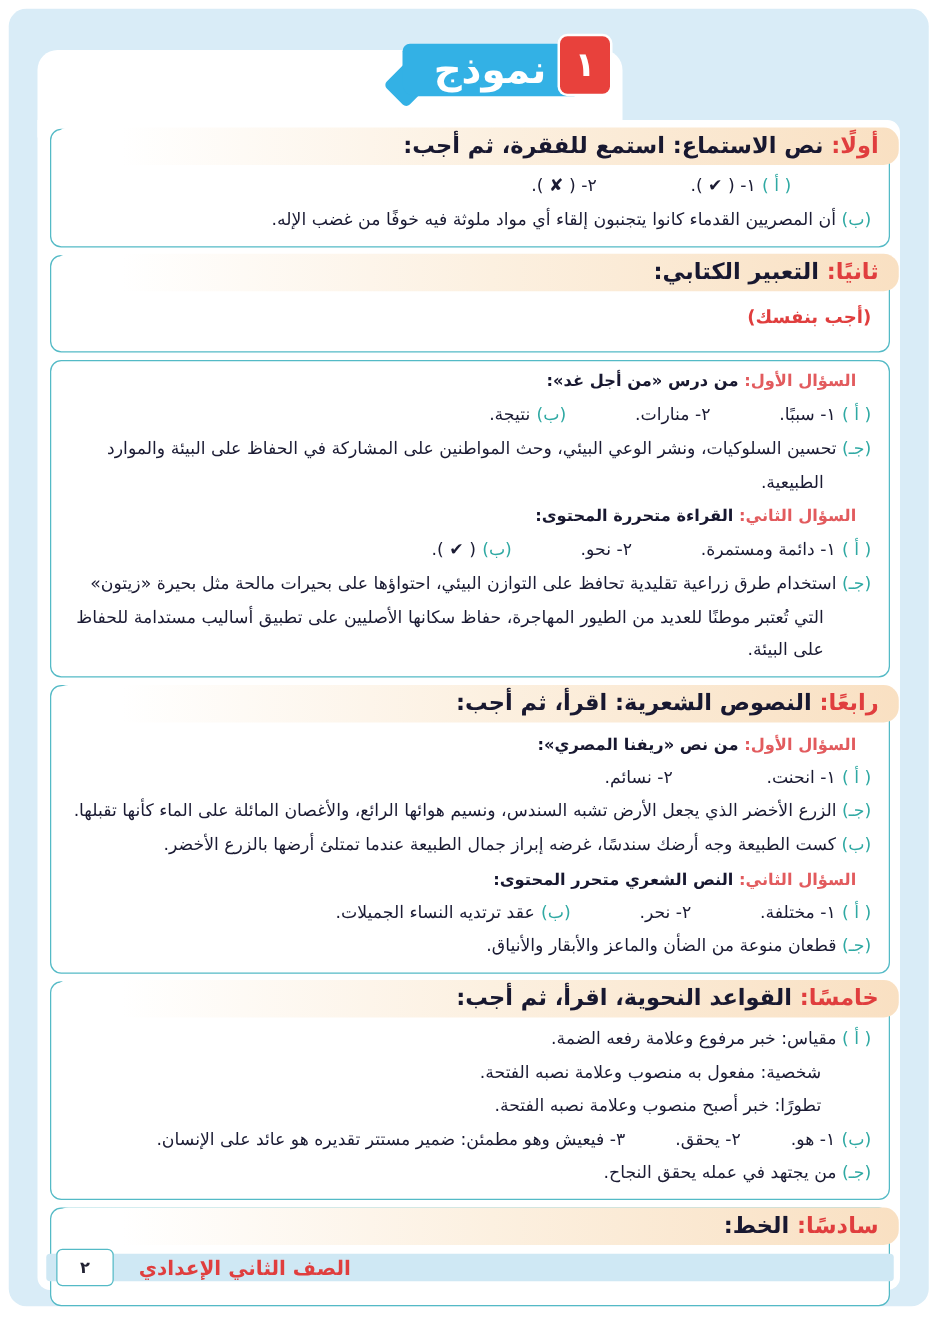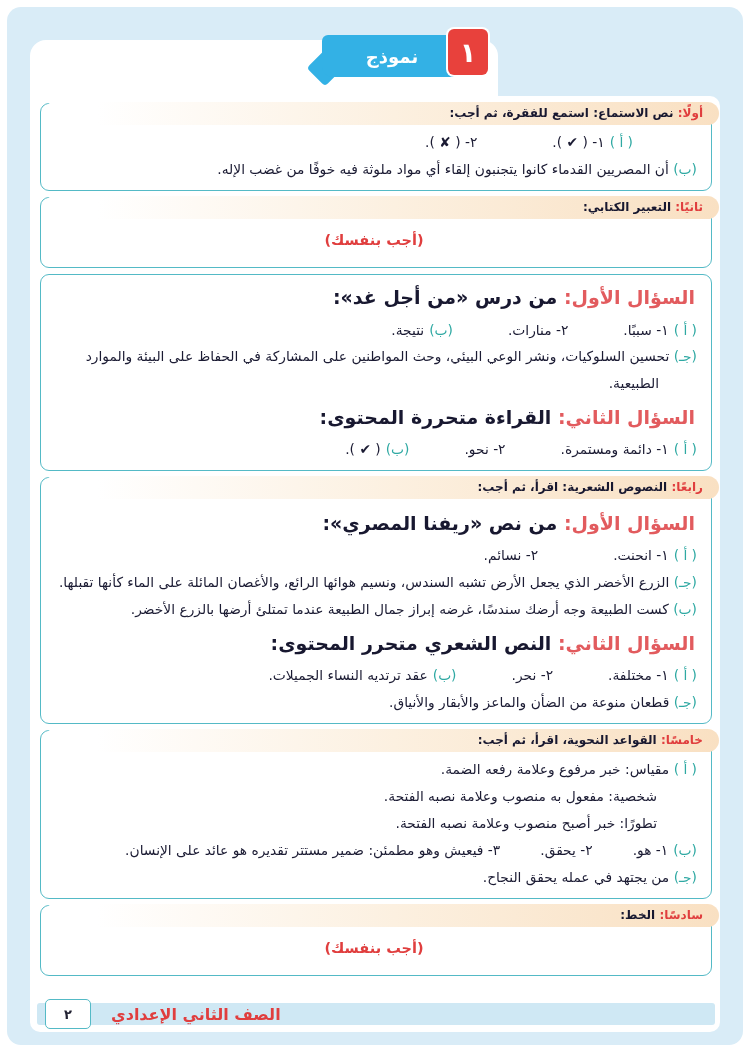--- a/index.html
+++ b/index.html
@@ -19,21 +19,21 @@
     position:absolute;left:30px;top:96px;width:690px;height:936px;
     background:#ffffff;border-radius:0 10px 10px 10px;
     padding:7px 8px 0 10px;box-sizing:border-box;direction:rtl;
   }
   
   .badge{position:absolute;left:278px;top:25px;width:210px;height:66px;}
   .badge-blue{
     position:absolute;right:26px;top:10px;width:140px;height:42px;
     background:#33b1e5;border-radius:6px 3px 3px 10px;
     display:flex;align-items:center;justify-content:center;
-    color:#fff;font-weight:bold;font-size:18px;
+    color:#fff;font-weight:bold;font-size:31px;
   }
   .badge-tail{
     position:absolute;right:150px;top:30px;width:26px;height:26px;
     background:#33b1e5;transform:rotate(45deg);border-radius:4px;
   }
   .badge-num{
     position:absolute;right:0;top:4px;width:40px;height:46px;
     background:#e8413c;border-radius:6px;color:#fff;font-weight:bold;
     font-size:27px;display:flex;align-items:center;justify-content:center;
     box-shadow:0 0 0 2px #ffffff;
@@ -41,33 +41,33 @@
   
   .sec{
     border:1.8px solid #54bac6;border-radius:9px;background:#fff;
     margin-bottom:6px;position:relative;
   }
   .sec-head{
     margin:-1.8px -8px 2px 2px;
     padding:4px 16px 5px 14px;
     background:linear-gradient(to left,#f9e0c2,#fcf0e0 48%,#ffffff 92%);
     border-radius:12px;
-    font-weight:bold;font-size:12px;color:#181830;
+    font-weight:bold;font-size:18px;color:#181830;
   }
   .sec-label{color:#e03e3e;font-weight:bold;}
   .sec-body{padding:2px 14px 7px 10px;color:#1b1b33;font-size:13.8px;line-height:1.95;}
-  .subq{font-weight:bold;font-size:19px;color:#181830;margin:2px 2px 0 0;}
+  .subq{font-weight:bold;font-size:13px;color:#181830;margin:2px 12px 0 0;}
   .subq-label{color:#e25b5e;font-weight:bold;}
   .mk{color:#2fa9a3;white-space:nowrap;}
   .row{display:flex;align-items:baseline;flex-wrap:wrap;}
   .grp{display:inline-flex;gap:5px;align-items:baseline;white-space:nowrap;}
   .g40{gap:40px;} .g55{gap:55px;} .g75{gap:75px;}
   .para{padding-right:38px;text-indent:-38px;}
   .cont{padding-right:40px;}
-  .ans-center{text-align:center;color:#e03e3e;font-weight:bold;font-size:14.5px;padding:3px 0 6px;}
+  .ans-center{text-align:right;color:#e03e3e;font-weight:bold;font-size:14.5px;padding:3px 0 6px;}
   .indent1{padding-right:64px;}
   
   .footer-bar{
     position:absolute;left:37px;bottom:36px;width:678px;height:22px;
     background:#cfe8f4;border-radius:3px;direction:ltr;
     display:flex;align-items:center;
   }
   .page-box{
     margin-left:8px;width:44px;height:28px;background:#ffffff;
     border:1.8px solid #54bac6;border-radius:5px;
@@ -161,20 +161,24 @@
           <span>١- دائمة ومستمرة.</span>
         </span>
         <span class="grp">
           <span>٢- نحو.</span>
         </span>
         <span class="grp">
           <span class="mk">(ب)</span>
           <span>( ✔ ).</span>
         </span>
       </div>
+      <div class="para">
+        <span class="mk">(جـ)</span>
+        <span>استخدام طرق زراعية تقليدية تحافظ على التوازن البيئي، احتواؤها على بحيرات مالحة مثل بحيرة «زيتون» التي تُعتبر موطنًا للعديد من الطيور المهاجرة، حفاظ سكانها الأصليين على تطبيق أساليب مستدامة للحفاظ على البيئة.</span>
+      </div>
     </div>
   </div>
 
   <div class="sec">
     <div class="sec-head">
       <span class="sec-label">رابعًا:</span>
       <span>النصوص الشعرية: اقرأ، ثم أجب:</span>
     </div>
     <div class="sec-body">
       <div class="subq">

